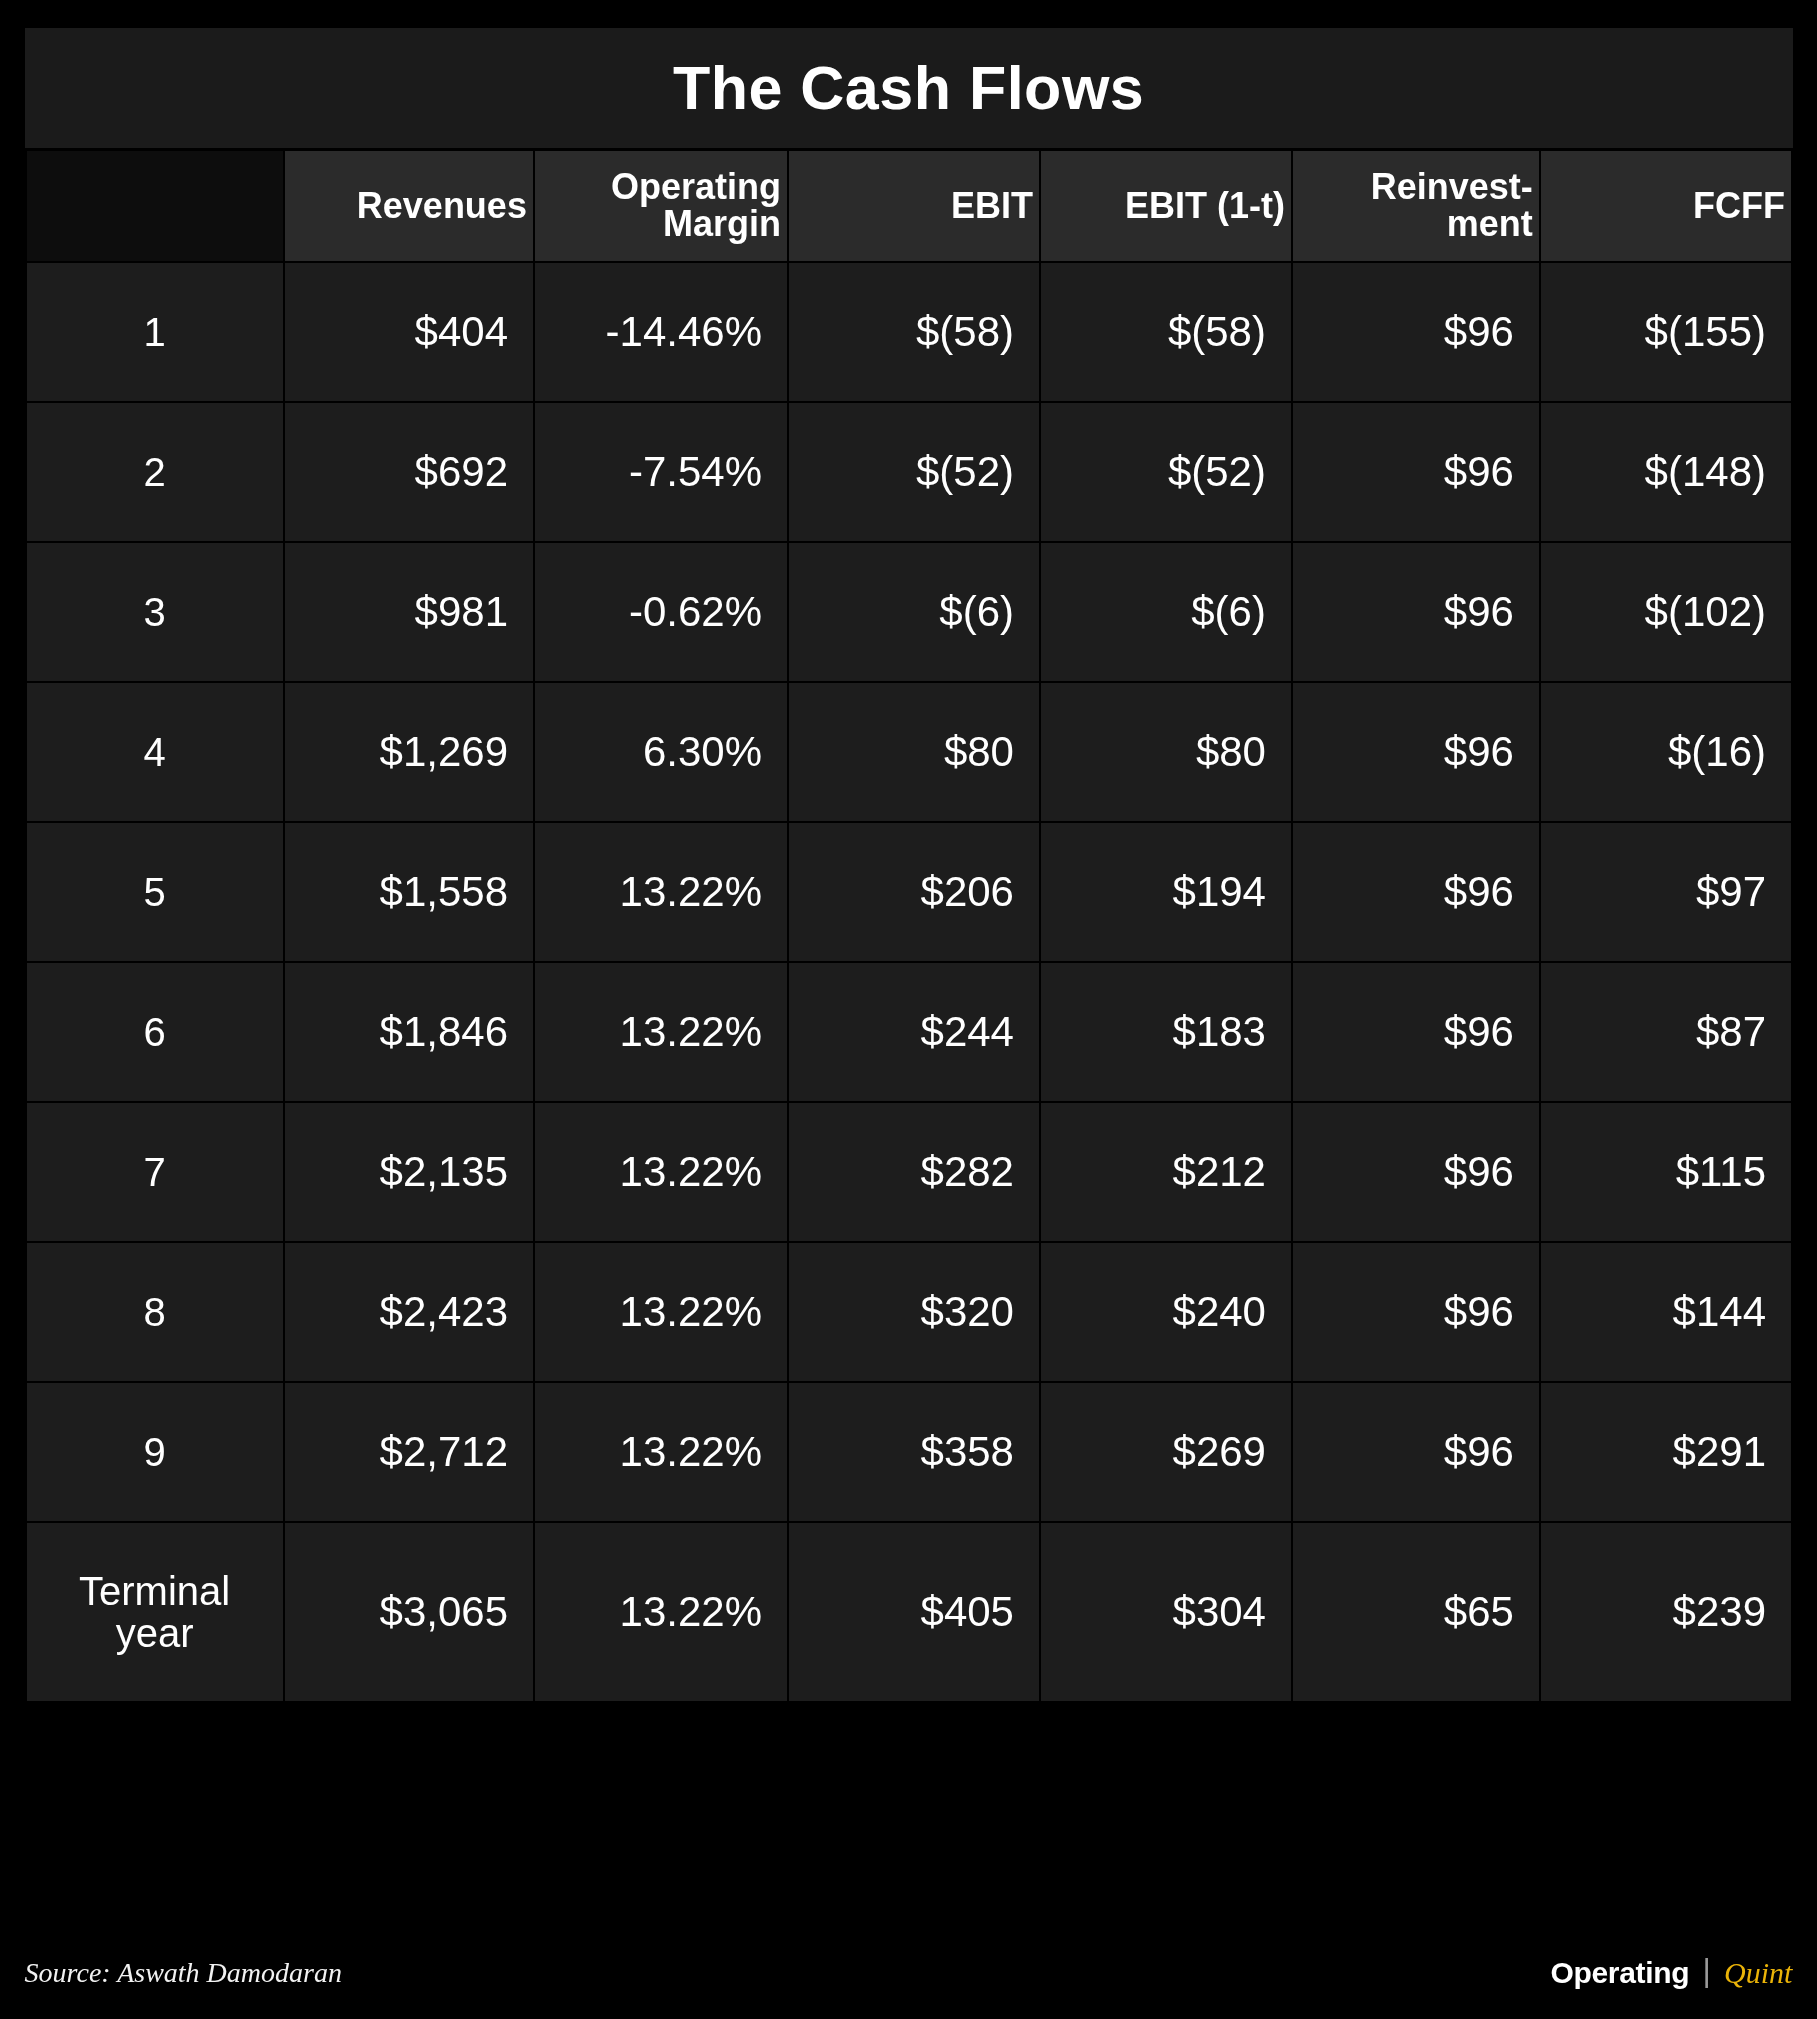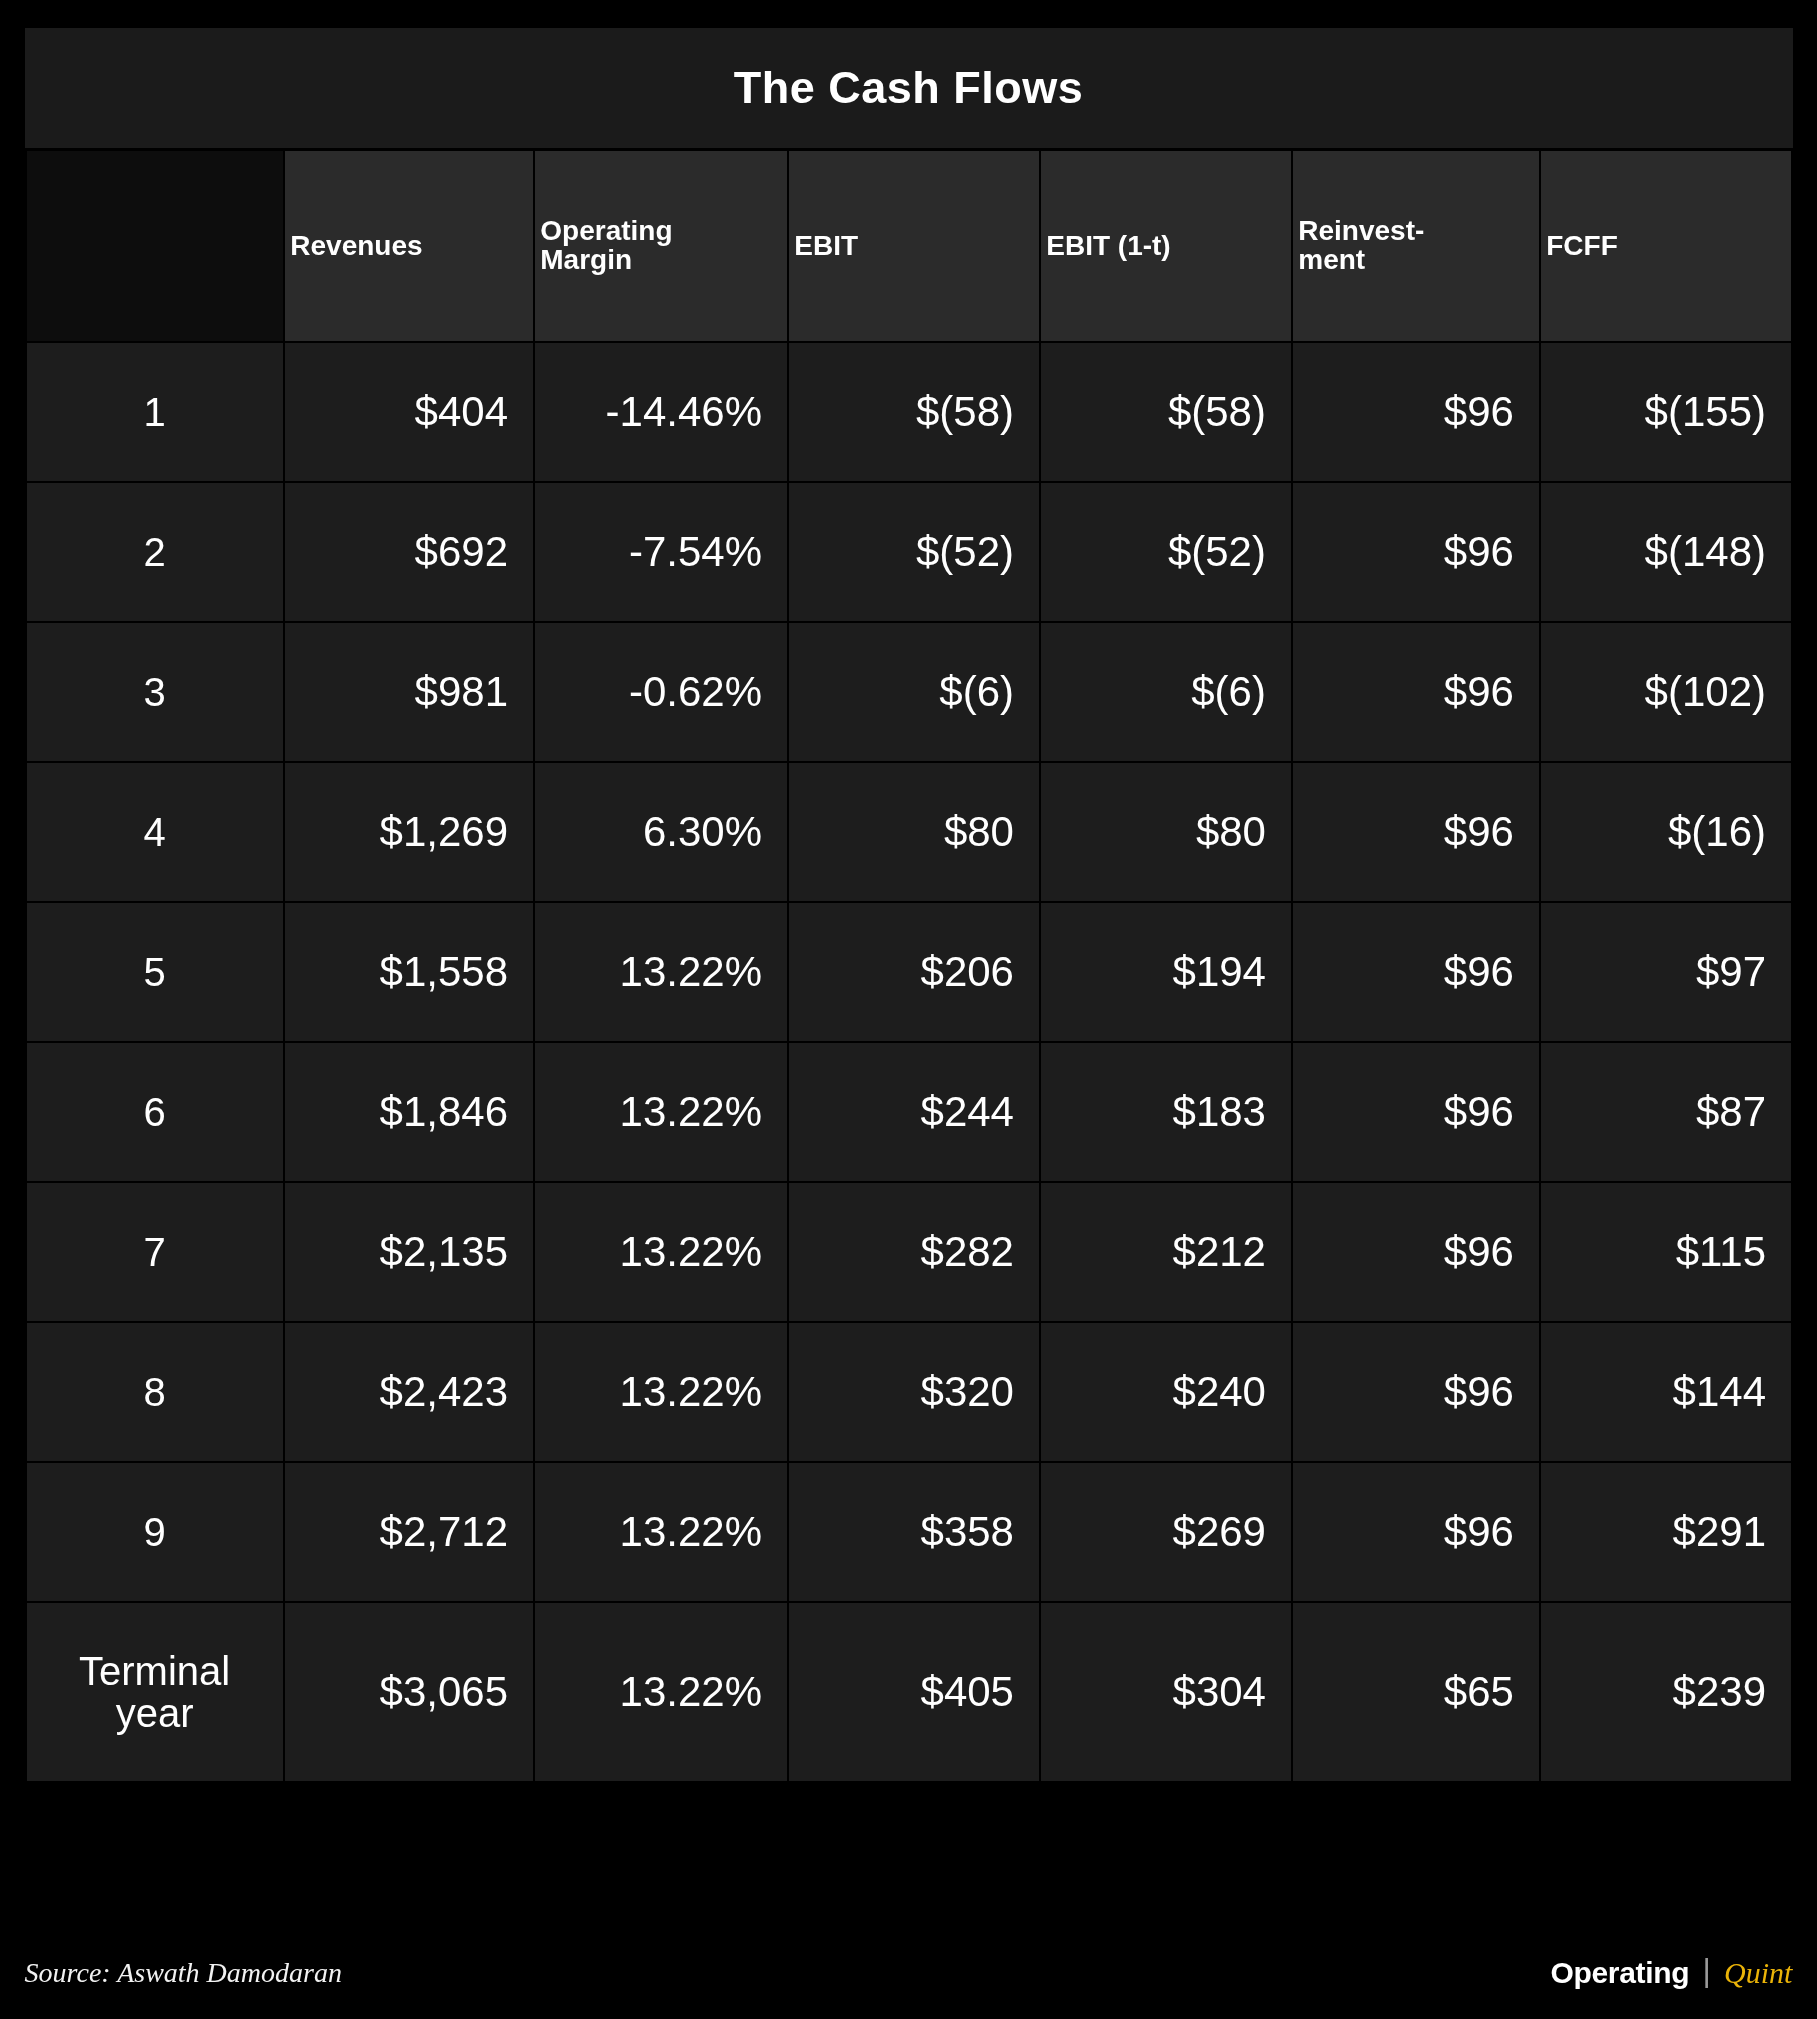--- a/index.html
+++ b/index.html
@@ -24,21 +24,21 @@
   .title-bar {
     background: #1b1b1b;
     height: 121px;
     display: flex;
     align-items: center;
     justify-content: center;
     border-bottom: 1.9px solid #000000;
   }
   .title-bar .title {
     color: #ffffff;
-    font-size: 45px;
+    font-size: 61px;
     font-weight: bold;
     letter-spacing: 0.5px;
   }
   table.cash-table {
     width: 1768px;
     border-collapse: separate;
     border-spacing: 2.8px;
     table-layout: fixed;
     background: #000000;
   }
@@ -46,25 +46,25 @@
   table.cash-table col.c-rev   { width: 246px; }
   table.cash-table col.c-om    { width: 250px; }
   table.cash-table col.c-ebit  { width: 248px; }
   table.cash-table col.c-ebit1t{ width: 248px; }
   table.cash-table col.c-rein  { width: 244px; }
   table.cash-table col.c-fcff  { width: 248px; }
 
   thead th {
     background: #2b2b2b;
     color: #ffffff;
-    font-size: 28px;
+    font-size: 36px;
     font-weight: bold;
-    height: 190px;
+    height: 110px;
     vertical-align: middle;
-    text-align: left;
+    text-align: right;
     line-height: 1.02;
     padding: 3.8px 5.7px;
   }
   thead th.corner {
     background: #0d0d0d;
   }
   tbody td {
     background: #1d1d1d;
     color: #ffffff;
     font-size: 42px;

